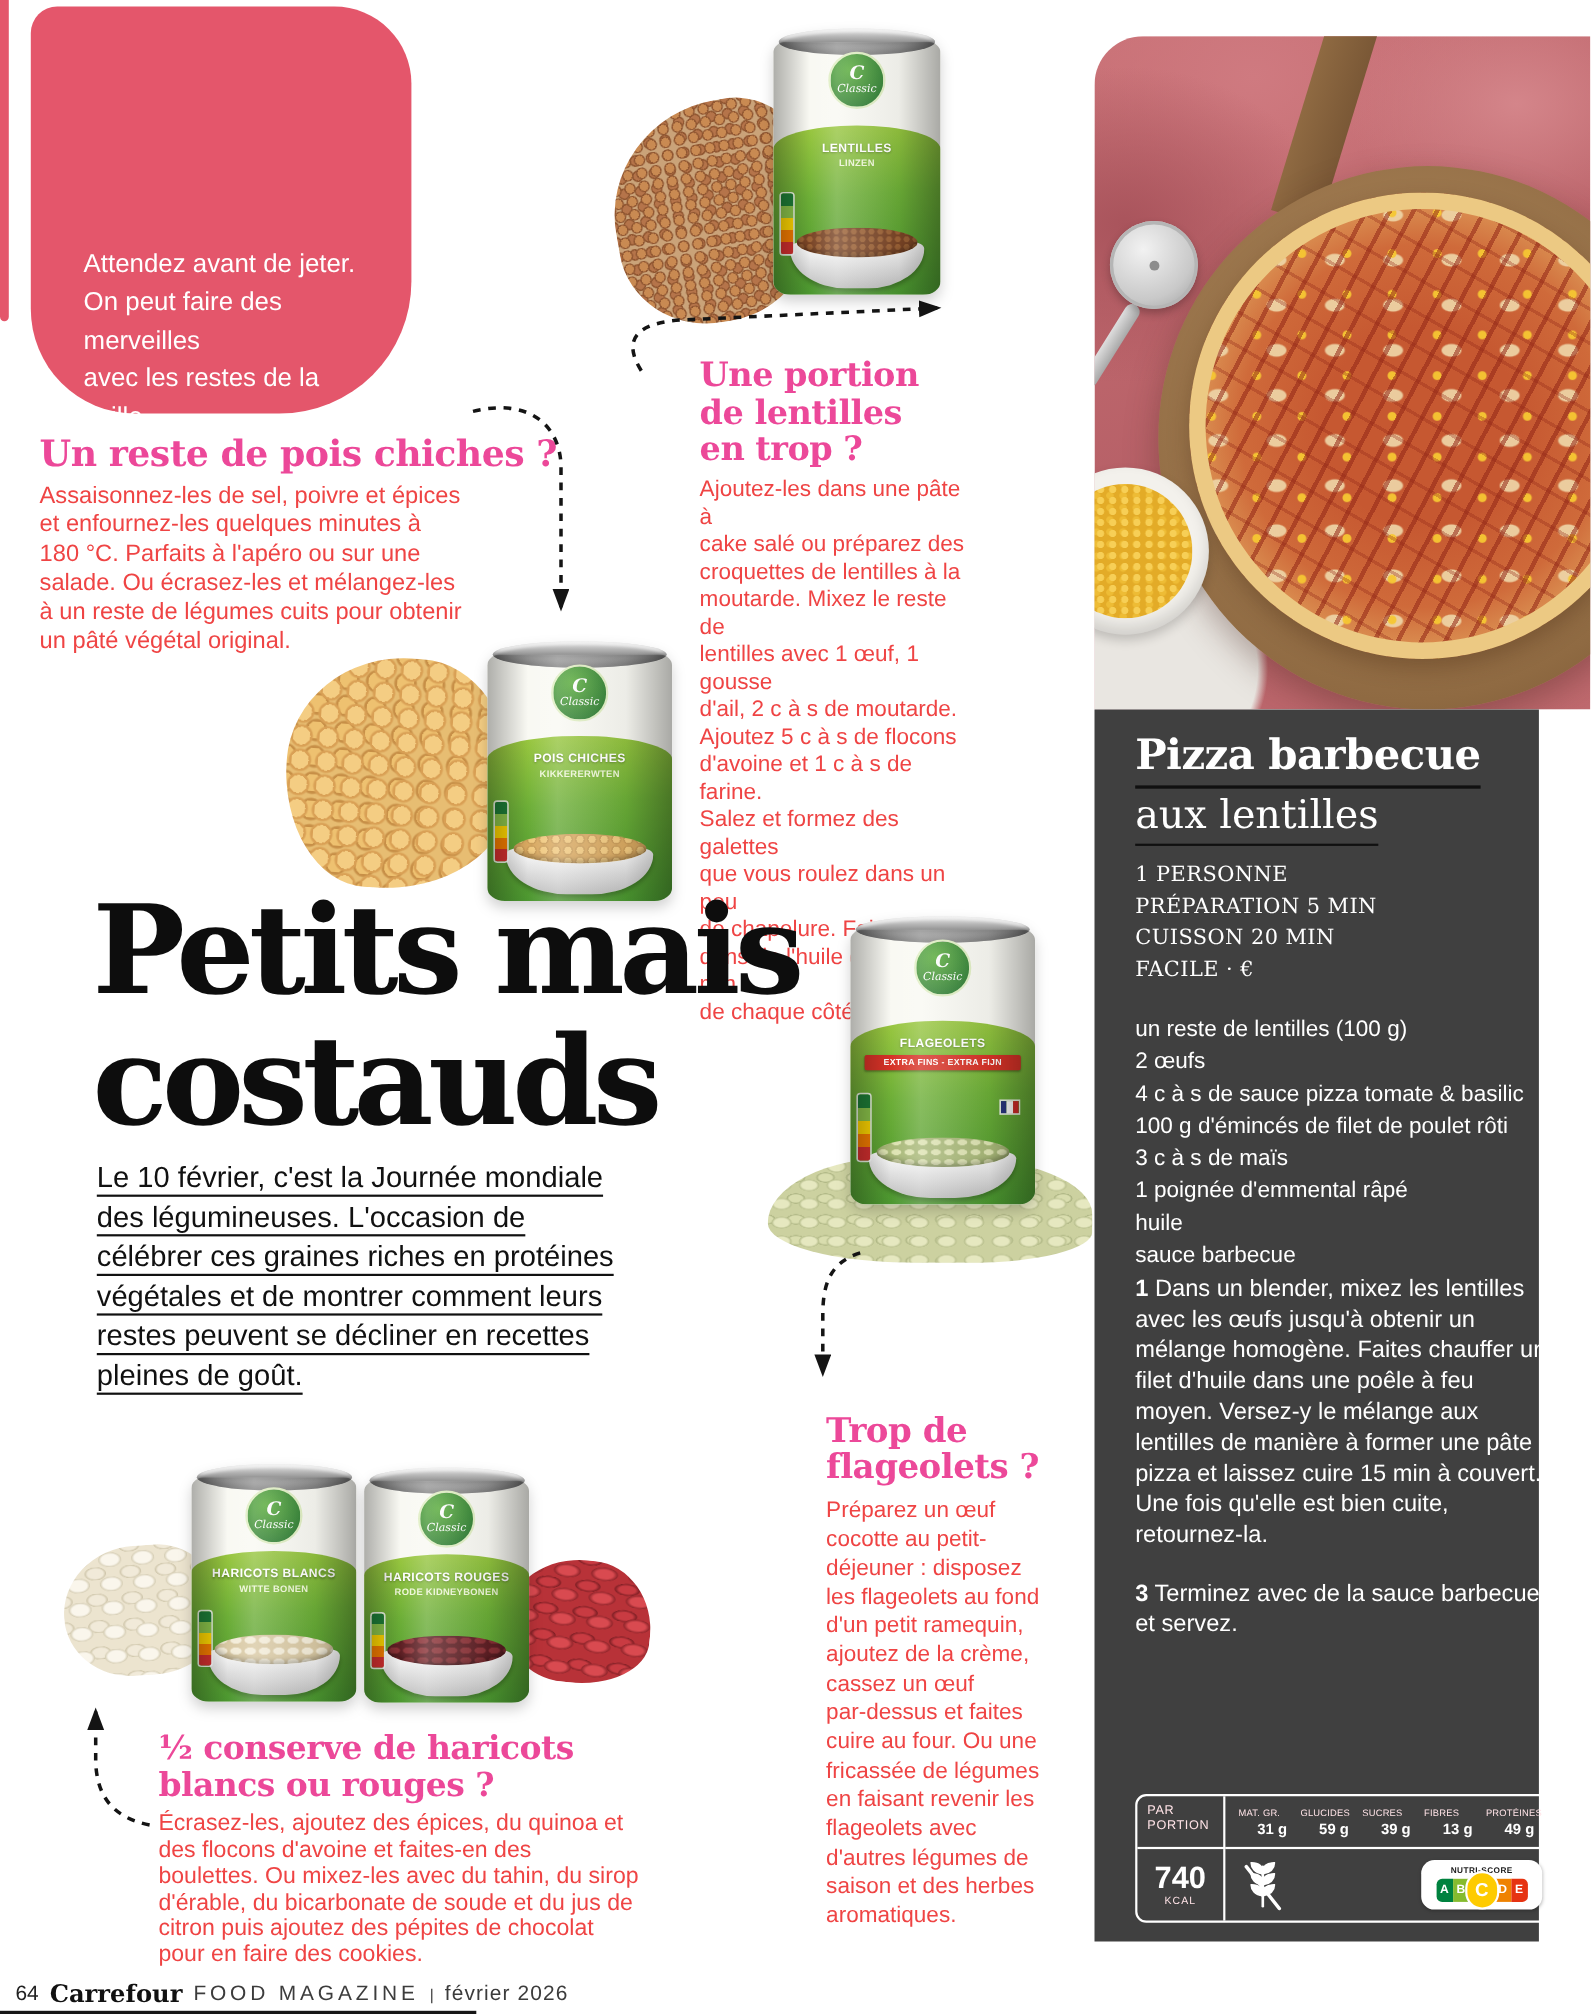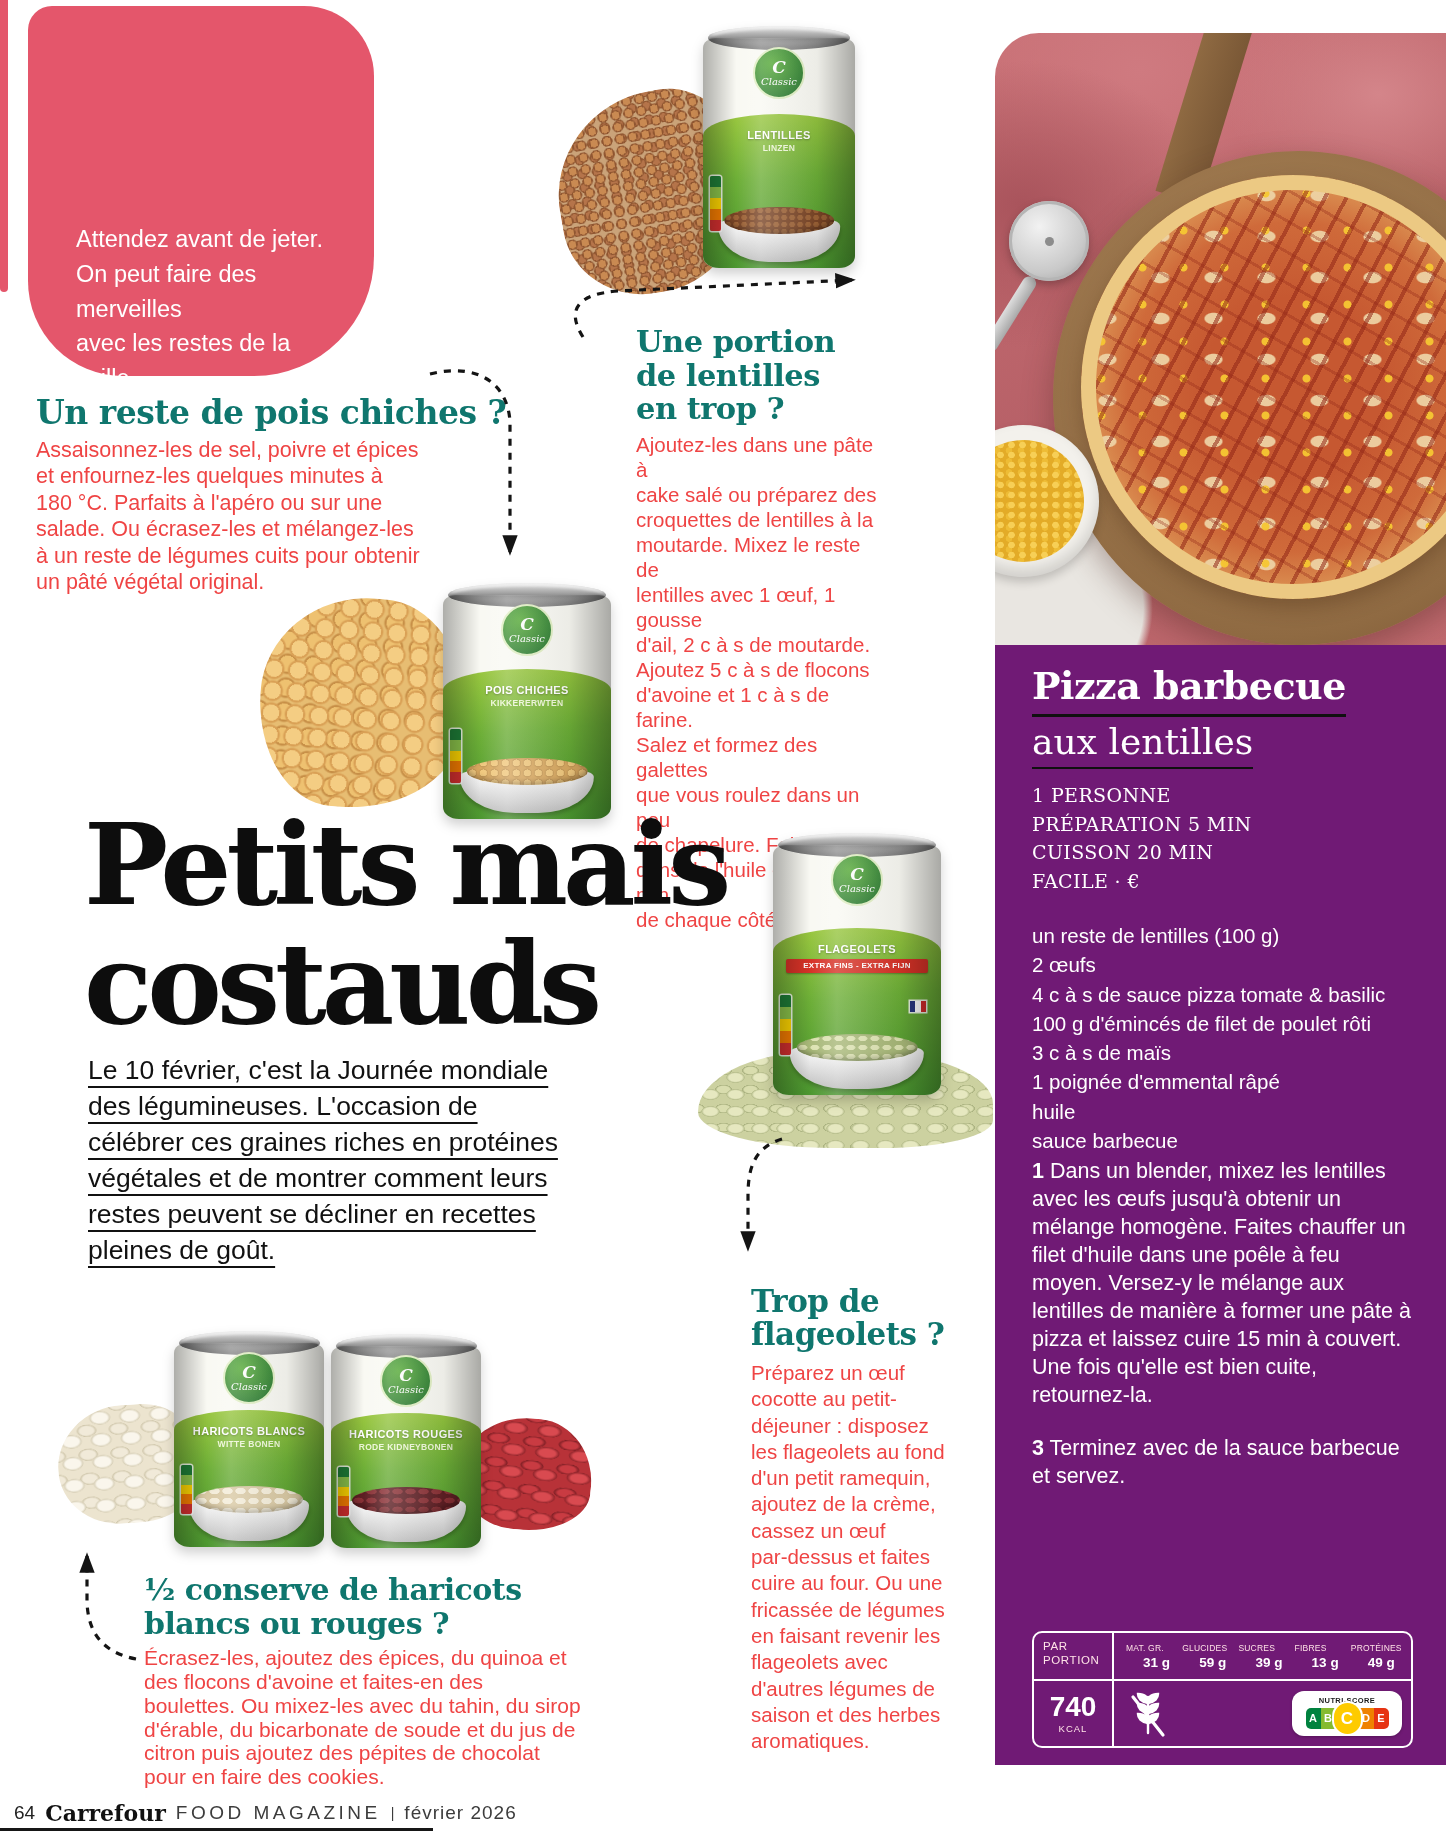--- a/index.html
+++ b/index.html
@@ -11,21 +11,21 @@
   .blob{position:absolute;left:28px;top:6px;width:346px;height:370px;background:#e4566b;
         border-radius:24px 70px 120px 95px;}
   .blob-sliver{position:absolute;left:0;top:0;width:8px;height:292px;background:#e4566b;
         border-radius:0 0 6px 6px;}
   .badge-title{position:absolute;left:48px;top:50px;color:#fff;font-weight:bold;
         font-size:41px;line-height:1.16;letter-spacing:-0.5px;}
   .badge-intro{position:absolute;left:48px;top:216px;width:290px;color:#fff;
         font-size:23.5px;line-height:1.48;}
 
   
-  .tip h3{margin:0;font-family:"DejaVu Serif",serif;font-weight:700;color:#0f766e;
+  .tip h3{margin:0;font-family:"DejaVu Serif",serif;font-weight:700;color:#ec4899;
         letter-spacing:-0.5px;}
   .tip p{margin:6px 0 0 0;color:#ef4444;}
   .tip-pois{position:absolute;left:36px;top:396px;width:486px;}
   .tip-pois h3{font-size:33px;line-height:1.05;}
   .tip-pois p{font-size:21.5px;line-height:26.5px;}
   .tip-lentilles{position:absolute;left:636px;top:325px;width:250px;}
   .tip-lentilles h3{font-size:30.5px;line-height:1.1;}
   .tip-lentilles p{font-size:20.5px;line-height:25px;}
   .tip-flageolets{position:absolute;left:751px;top:1285px;width:230px;}
   .tip-flageolets h3{font-size:31px;line-height:1.08;}
@@ -144,21 +144,21 @@
         background:#8c8c8c;z-index:4;}
   .cutter-handle{position:absolute;left:8px;top:238px;width:14px;height:86px;border-radius:7px;
         background:linear-gradient(90deg,#dedede,#a8a8a8);transform:rotate(32deg);z-index:2;}
   .corn-bowl{position:absolute;left:-48px;top:392px;width:152px;height:152px;border-radius:50%;z-index:3;
         background:#f3f1ec;box-shadow:inset 0 -8px 14px rgba(0,0,0,.14),0 5px 10px rgba(0,0,0,.18);}
   .corn-fill{position:absolute;inset:15px;border-radius:50%;
         background:radial-gradient(circle,#f7cf56 0 3px,transparent 3.6px) 0 0/11px 10px,
                    radial-gradient(circle,#eebc35 0 3px,transparent 3.6px) 5px 5px/12px 11px,#e3ab27;}
 
   
-  .panel{position:absolute;left:995px;top:645px;width:451px;height:1120px;background:#701a75;color:#fff;}
+  .panel{position:absolute;left:995px;top:645px;width:404px;height:1120px;background:#404040;color:#fff;}
   .r-title1{position:absolute;left:37px;top:18px;font-family:"DejaVu Serif",serif;font-weight:700;
         font-size:38px;letter-spacing:-0.5px;border-bottom:3px solid #101010;padding-bottom:6px;}
   .r-title2{position:absolute;left:37px;top:76px;font-family:"DejaVu Serif",serif;font-weight:400;
         font-size:36px;border-bottom:2.5px solid #101010;padding-bottom:5px;}
   .r-meta{position:absolute;left:37px;top:136px;font-family:"DejaVu Serif",serif;font-size:19px;
         line-height:28.6px;letter-spacing:.4px;}
   .r-ingredients{position:absolute;left:37px;top:276px;width:384px;font-size:20.5px;line-height:29.3px;}
   .r-steps{position:absolute;left:37px;top:512px;width:384px;}
   .r-steps p{margin:0 0 25px 0;font-size:21.5px;line-height:28px;}
   .r-steps b{font-weight:bold;}

